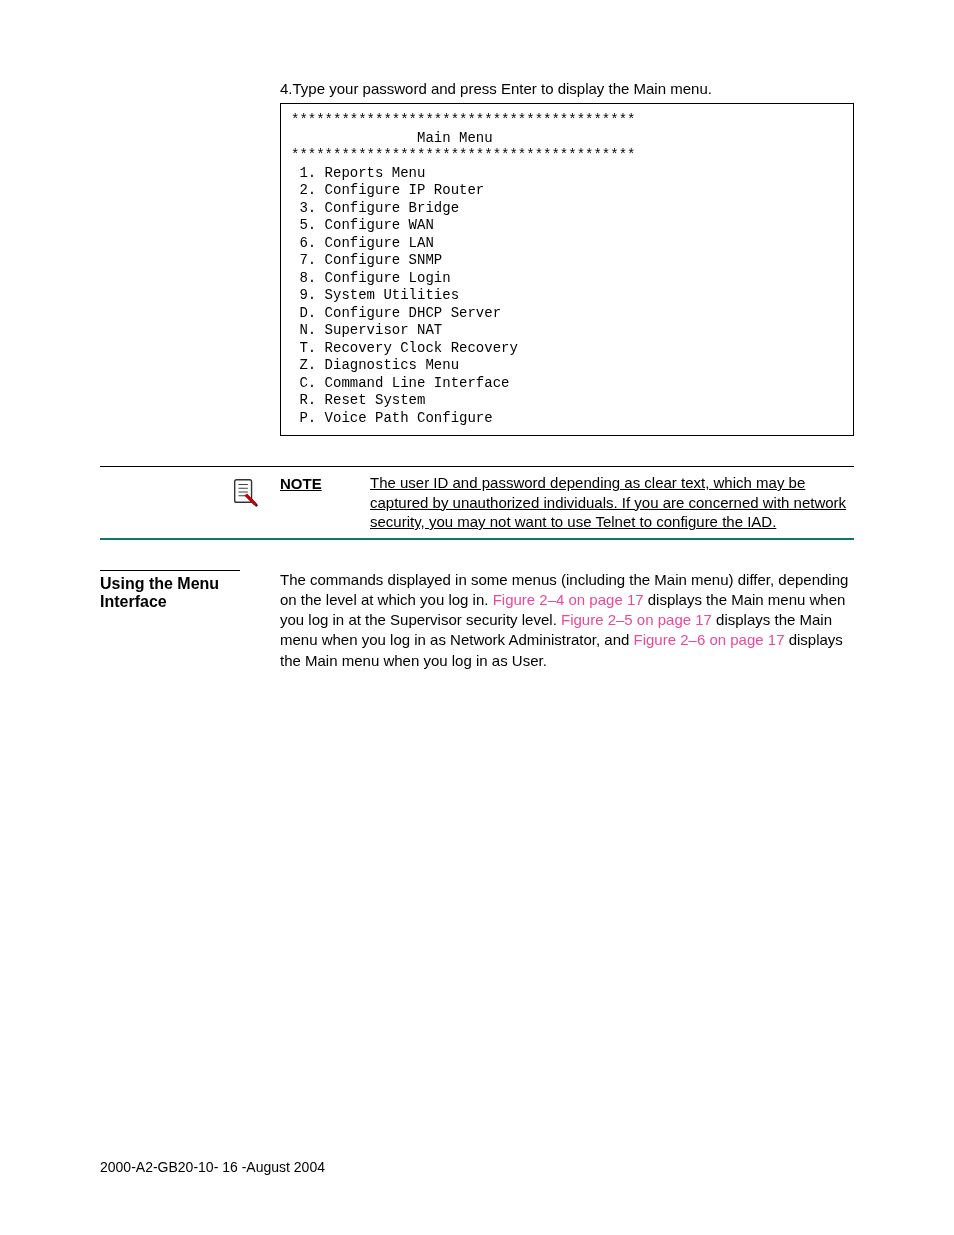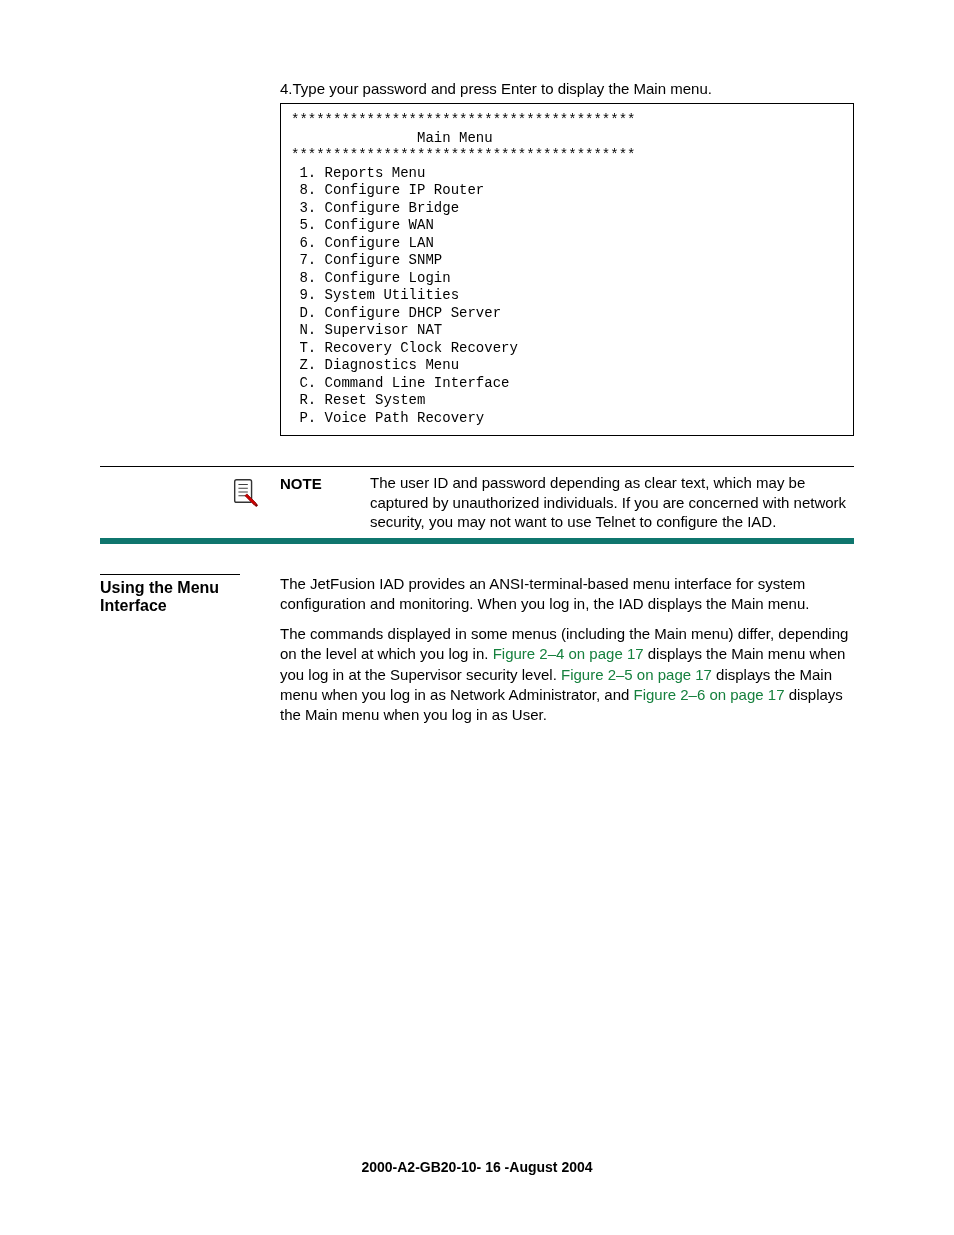--- a/index.html
+++ b/index.html
@@ -27,26 +27,27 @@
     border: 1px solid #000;
     padding: 8px 10px 8px 10px;
     font-family: "Courier New", Courier, monospace;
     font-size: 14px;
     line-height: 1.25;
     white-space: pre;
     margin-bottom: 30px;
   }
   .note-block {
     border-top: 1px solid #000;
-    border-bottom: 6px solid #0f766e;
+    border-bottom: 2px solid #0f766e;
     margin-left: -180px;
     padding: 6px 0 6px 0;
     margin-bottom: 30px;
     display: flex;
     align-items: flex-start;
+    text-decoration: underline;
   }
   .note-icon-cell {
     width: 180px;
     flex: none;
     display: flex;
     align-items: flex-start;
     justify-content: flex-end;
     padding-right: 20px;
     box-sizing: border-box;
     padding-top: 4px;
@@ -84,59 +85,58 @@
     border-top: 1.5px solid #000;
     padding-top: 4px;
     line-height: 1.15;
     width: 140px;
   }
   .section-body {
     flex: 1;
     line-height: 1.35;
   }
   .section-body p { margin: 0 0 10px 0; }
-  .xref { color: #15803d; }
+  .xref { color: #ec4899; }
   .footer {
     position: absolute;
     bottom: 60px;
     left: 100px;
     right: 100px;
     display: flex;
-    justify-content: center;
+    justify-content: flex-start;
     font-size: 14px;
-    font-weight: bold;
   }
 </style>
 </head>
 <body>
 
 <div class="page">
 
   <div class="content-col">
 
     <div class="step-line">4.Type your password and press Enter to display the Main menu.</div>
 
     <div class="menu-box"><span>*****************************************</span>
 <span>               Main Menu</span>
 <span>*****************************************</span>
 <span> 1. Reports Menu</span>
-<span> 8. Configure IP Router</span>
+<span> 2. Configure IP Router</span>
 <span> 3. Configure Bridge</span>
 <span> 5. Configure WAN</span>
 <span> 6. Configure LAN</span>
 <span> 7. Configure SNMP</span>
 <span> 8. Configure Login</span>
 <span> 9. System Utilities</span>
 <span> D. Configure DHCP Server</span>
 <span> N. Supervisor NAT</span>
 <span> T. Recovery Clock Recovery</span>
 <span> Z. Diagnostics Menu</span>
 <span> C. Command Line Interface</span>
 <span> R. Reset System</span>
-<span> P. Voice Path Recovery</span></div>
+<span> P. Voice Path Configure</span></div>
 
     <div class="note-block">
       <div class="note-icon-cell">
         <span>
           <svg viewBox="0 0 32 32">
             <rect x="5" y="3" width="18" height="24" rx="2" fill="none" stroke="#333" stroke-width="1.5"></rect>
             <line x1="9" y1="8" x2="19" y2="8" stroke="#333" stroke-width="1"></line>
             <line x1="9" y1="12" x2="19" y2="12" stroke="#333" stroke-width="1"></line>
             <line x1="9" y1="16" x2="19" y2="16" stroke="#333" stroke-width="1"></line>
             <line x1="9" y1="20" x2="19" y2="20" stroke="#333" stroke-width="1"></line>
@@ -149,21 +149,20 @@
         <div class="note-label">NOTE</div>
         <div class="note-text">The user ID and password depending as clear text, which may be captured by unauthorized individuals. If you are concerned with network security, you may not want to use Telnet to configure the IAD.</div>
       </div>
     </div>
 
     <div class="section-row">
       <div class="section-heading-cell">
         <div class="section-heading">Using the Menu Interface</div>
       </div>
       <div class="section-body">
-        <p>The JetFusion IAD provides an ANSI-terminal-based menu interface for system configuration and monitoring. When you log in, the IAD displays the Main menu.</p>
         <p><span>The commands displayed in some menus (including the Main menu) differ, depending on the level at which you log in. </span><span class="xref">Figure 2–4 on page 17</span><span> displays the Main menu when you log in at the Supervisor security level. </span><span class="xref">Figure 2–5 on page 17</span><span> displays the Main menu when you log in as Network Administrator, and </span><span class="xref">Figure 2–6 on page 17</span><span> displays the Main menu when you log in as User.</span></p>
       </div>
     </div>
 
   </div>
 
   <div class="footer">
     <span>2000-A2-GB20-10</span>
     <span>- 16 -</span>
     <span>August 2004</span>

